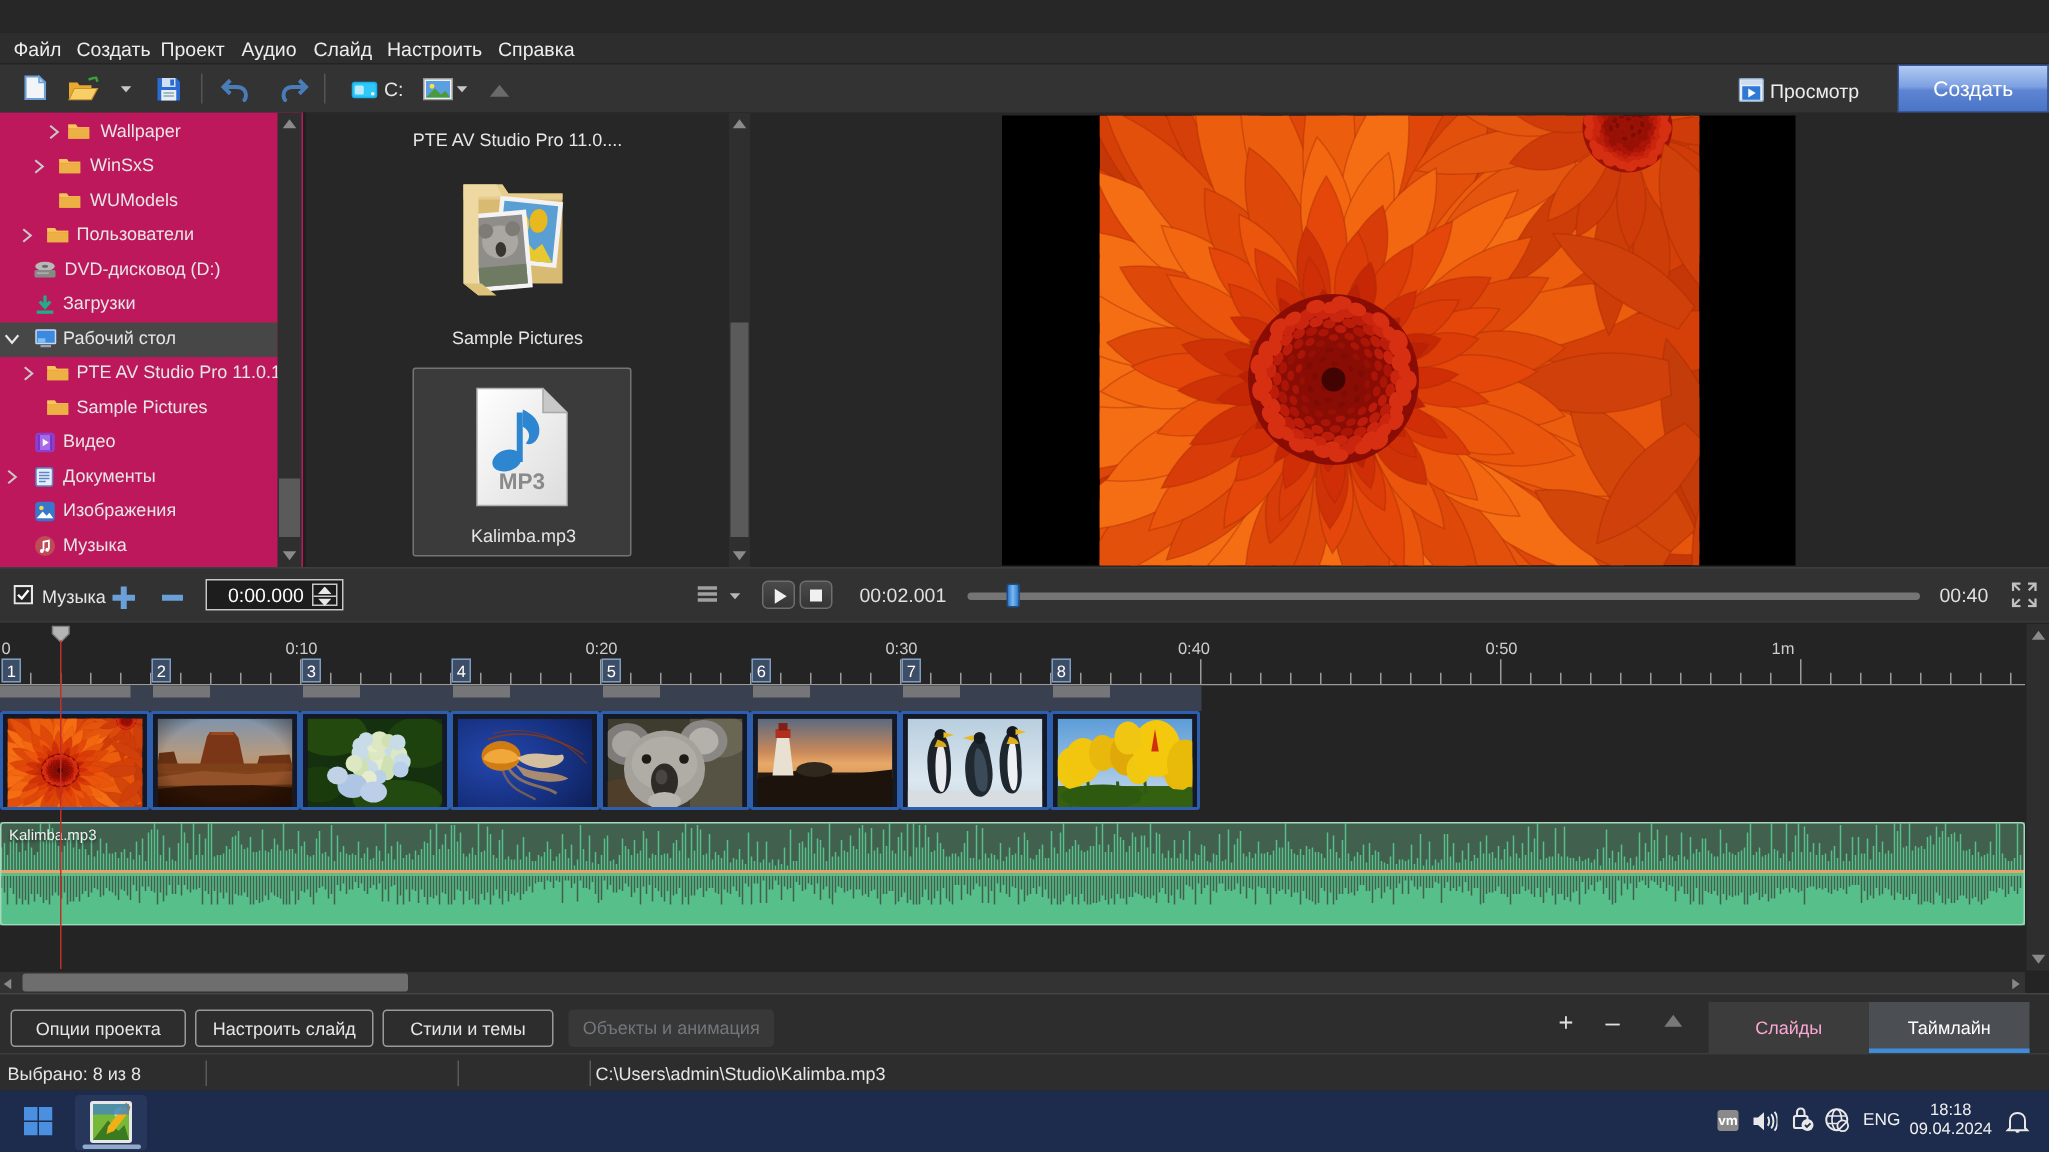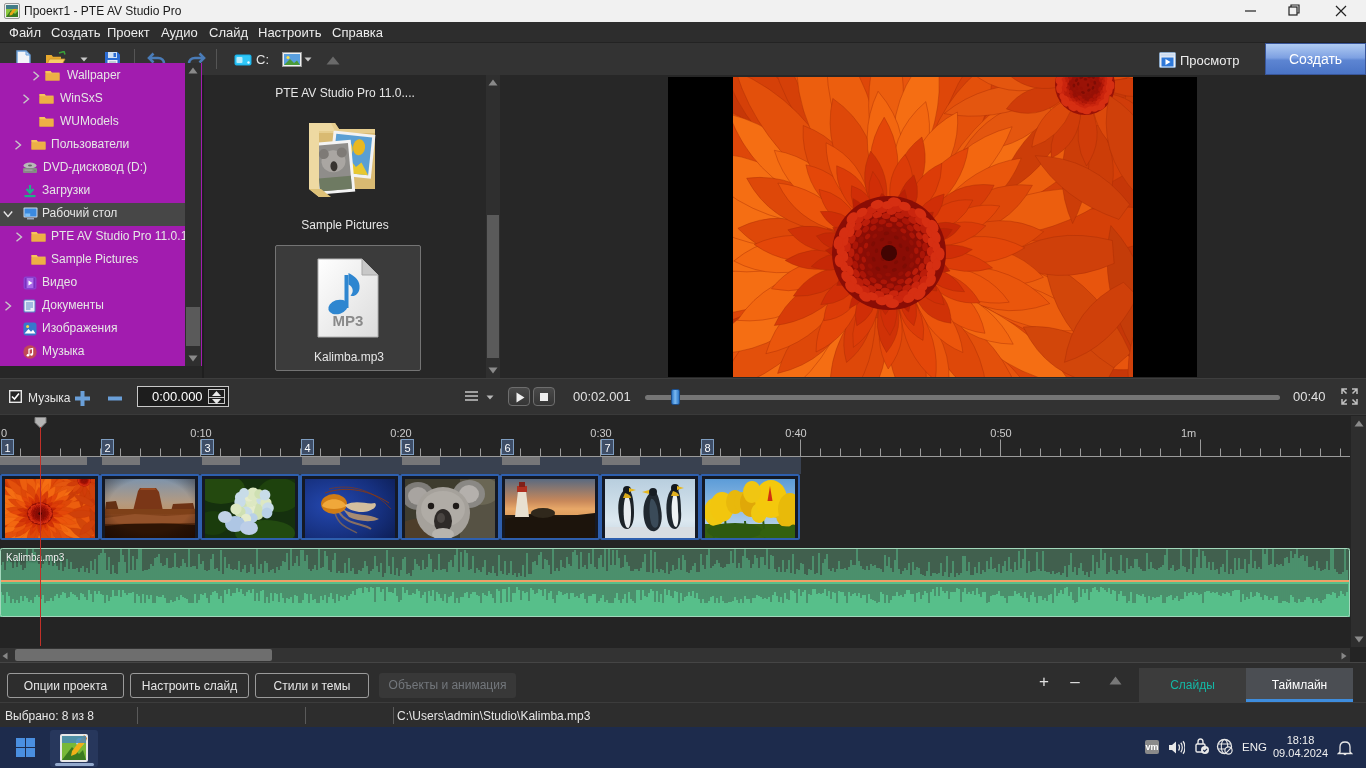--- a/index.html
+++ b/index.html
@@ -4,38 +4,20 @@
 body { width:1366px; height:768px; overflow:hidden; background:#272727; font-family:"Liberation Sans",sans-serif; }
 .abs { position:absolute; }
 svg { display:block; }
 .t12 { font-size:12px; color:#e6e6e6; }
 .t11 { font-size:11px; color:#e6e6e6; }
 .t13 { font-size:13px; color:#ededed; }
 </style></head>
 <body>
 <div class="abs" style="left:0;top:0;width:1366px;height:768px;background:#272727">
 
-<div class="abs" style="left:0;top:0;width:1366px;height:22px;background:#f1f1f1">
-  <div class="abs" style="left:4px;top:3px">
-        <svg width="16" height="16" viewBox="0 0 16 16">
-          <rect x="0.5" y="0.5" width="15" height="15" rx="1.5" fill="#f0f0f0" stroke="#999"></rect>
-          <rect x="2" y="2" width="12" height="12" fill="#8ac83e"></rect>
-          <path d="M2 14 L7 7 L11 11 L14 8 L14 14 Z" fill="#3a7a20"></path>
-          <path d="M12 3 L6 10 L5.5 12.5 L8 12 L14 4.5 Z" fill="#e8a818"></path>
-          <rect x="2" y="2" width="12" height="4" fill="#2e6a9a" opacity="0.8"></rect>
-        </svg>
-      </div>
-  <div class="abs" style="left:24px;top:4px;font-size:12px;color:#1a1a1a">Проект1 - PTE AV Studio Pro</div>
-  <svg class="abs" style="left:1240px;top:0" width="120" height="22" viewBox="0 0 120 22">
-    <path d="M5 11 H16" stroke="#222" stroke-width="1.2"></path>
-    <rect x="49" y="7" width="8" height="8" fill="none" stroke="#222" stroke-width="1.2"></rect>
-    <path d="M51 7 V5 H59 V13 H57" fill="none" stroke="#222" stroke-width="1.2"></path>
-    <path d="M96 6 L106 16 M106 6 L96 16" stroke="#222" stroke-width="1.2"></path>
-  </svg>
-</div>
 
 <div class="abs" style="left:0;top:22px;width:1366px;height:21px;background:#2d2d2d;border-bottom:1px solid #232323">
   <div class="abs t13" style="left:9px;top:3px">Файл</div>
   <div class="abs t13" style="left:51px;top:3px">Создать</div>
   <div class="abs t13" style="left:107px;top:3px">Проект</div>
   <div class="abs t13" style="left:161px;top:3px">Аудио</div>
   <div class="abs t13" style="left:209px;top:3px">Слайд</div>
   <div class="abs t13" style="left:258px;top:3px">Настроить</div>
   <div class="abs t13" style="left:332px;top:3px">Справка</div>
 </div>
@@ -113,21 +95,21 @@
           <rect x="0.5" y="0.5" width="16" height="15" rx="1" fill="#e8eef6" stroke="#8aa8c8"></rect>
           <rect x="1.5" y="1.5" width="14" height="3" fill="#cddcf0"></rect>
           <rect x="2.5" y="5.5" width="12" height="9" fill="#2e78d8"></rect>
           <path d="M6.5 7 L11.5 10 L6.5 13 Z" fill="#fff"></path>
         </svg>
       </div>
   <div class="abs t13" style="left:1180px;top:10px">Просмотр</div>
   <div class="abs" style="left:1265px;top:0;width:101px;height:32px;background:linear-gradient(#b0cbf2,#7da0e2 46%,#5d85d2 54%,#4a74c6);border:1px solid #39569a;color:#fff;font-size:14px;text-align:center;line-height:30px">Создать</div>
 </div>
 
-<div class="abs" style="left:0;top:63px;width:202px;height:303px;background:#a21caf;overflow:hidden">
+<div class="abs" style="left:0;top:75px;width:202px;height:303px;background:#be185d;overflow:hidden">
   <div style="position:absolute;left:32px;top:8px">
         <svg width="8" height="10" viewBox="0 0 8 10">
           <path d="M1.5 0.8 L6.5 5 L1.5 9.2" stroke="#c8c8c8" stroke-width="1.4" fill="none"></path>
         </svg>
       </div>
       <div style="position:absolute;left:45px;top:6px">
         <svg width="15" height="13" viewBox="0 0 15 13">
           <path d="M0.5 2.5 L0.5 11.5 L14.5 11.5 L14.5 3.8 L6.8 3.8 L5.6 2 L0.5 2 Z" fill="#e8a33d"></path>
           <path d="M0.5 4.5 L14.5 4.5 L14.5 3.8 L6.8 3.8 L5.6 2 L0.5 2 Z" fill="#f6c35c"></path>
           <rect x="0.5" y="5" width="14" height="6.5" fill="#edb045"></rect>
@@ -1166,21 +1148,21 @@
 <div class="abs" style="left:0;top:662px;width:1366px;height:40px;background:#2d2d2d;border-top:1px solid #454545">
   <div class="abs t12" style="left:7px;top:10px;width:117px;height:25px;border:1px solid #9a9a9a;border-radius:3px;text-align:center;line-height:24px">Опции проекта</div>
   <div class="abs t12" style="left:130px;top:10px;width:119px;height:25px;border:1px solid #9a9a9a;border-radius:3px;text-align:center;line-height:24px">Настроить слайд</div>
   <div class="abs t12" style="left:255px;top:10px;width:114px;height:25px;border:1px solid #9a9a9a;border-radius:3px;text-align:center;line-height:24px">Стили и темы</div>
   <div class="abs" style="left:379px;top:10px;width:137px;height:25px;background:#383838;border-radius:3px;text-align:center;line-height:24px;font-size:12px;color:#73777c">Объекты и анимация</div>
   <div class="abs" style="left:1035px;top:4px;width:18px;height:30px;color:#e0e0e0;font-size:17px;text-align:center;line-height:30px">+</div>
   <div class="abs" style="left:1066px;top:4px;width:18px;height:30px;color:#e0e0e0;font-size:17px;text-align:center;line-height:30px">–</div>
   <svg class="abs" style="left:1109px;top:13px" width="13" height="9" viewBox="0 0 13 9">
         <path d="M6.5 0.5 L12.5 8.5 L0.5 8.5 Z" fill="#787878"></path>
       </svg>
-  <div class="abs" style="left:1139px;top:5px;width:107px;height:34px;background:#3c3c3c;color:#14b8a6;font-size:12px;text-align:center;line-height:34px">Слайды</div>
+  <div class="abs" style="left:1139px;top:5px;width:107px;height:34px;background:#3c3c3c;color:#f9a8d4;font-size:12px;text-align:center;line-height:34px">Слайды</div>
   <div class="abs" style="left:1246px;top:5px;width:107px;height:34px;background:#4b4e53;color:#fff;font-size:12px;text-align:center;line-height:34px;border-bottom:3px solid #3e8ddd">Таймлайн</div>
 </div>
 
 <div class="abs" style="left:0;top:702px;width:1366px;height:25px;background:#2d2d2d;border-top:1px solid #3c3c3c">
   <div class="abs t12" style="left:5px;top:6px">Выбрано: 8 из 8</div>
   <div class="abs" style="left:137px;top:4px;width:1px;height:17px;background:#5a5a5a"></div>
   <div class="abs" style="left:305px;top:4px;width:1px;height:17px;background:#5a5a5a"></div>
   <div class="abs" style="left:393px;top:4px;width:1px;height:17px;background:#5a5a5a"></div>
   <div class="abs t12" style="left:397px;top:6px">C:\Users\admin\Studio\Kalimba.mp3</div>
 </div>

